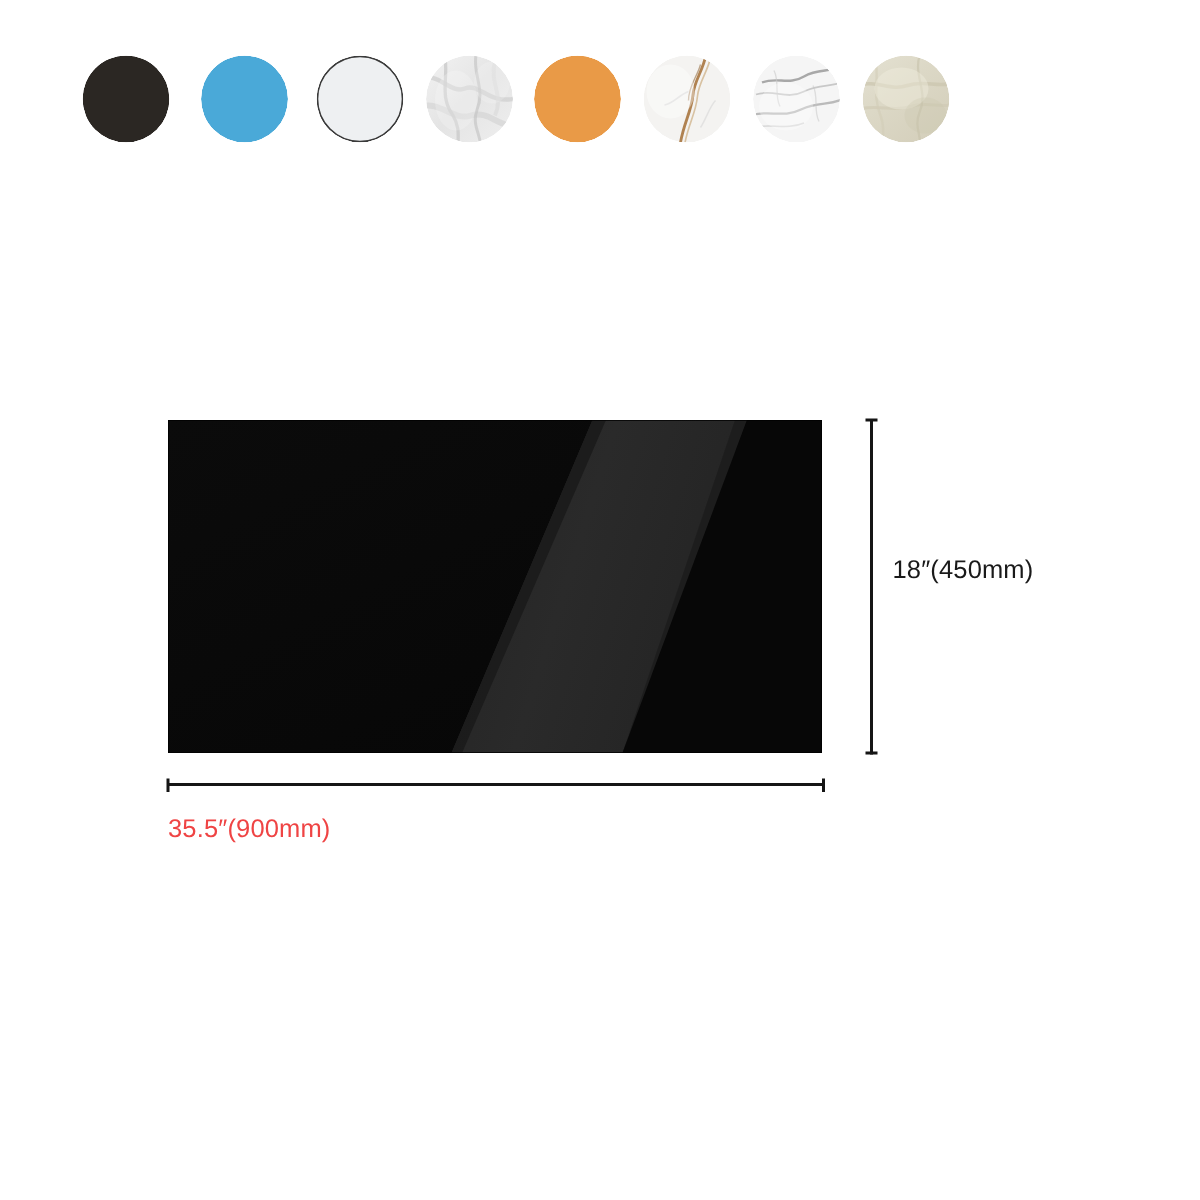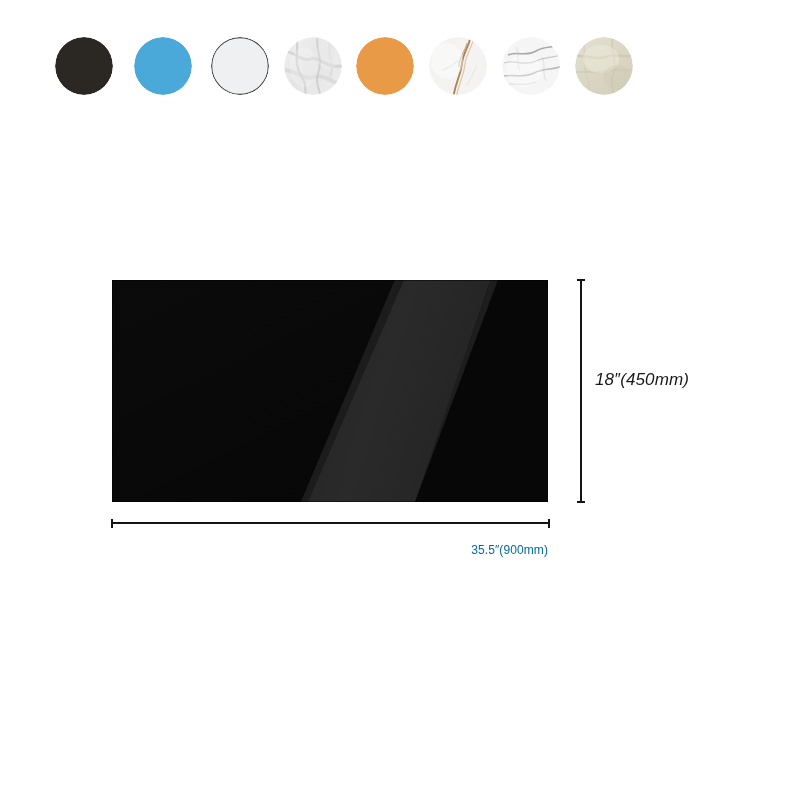--- a/index.html
+++ b/index.html
@@ -91,21 +91,20 @@
   .dim-line-v .v-cap-bot { top: 222px; }
 
   .dim-label-v {
     position: absolute;
     left: 595px;
     top: 370px;
     font-size: 17px;
     letter-spacing: 0.1px;
     color: #1a1a1a;
     white-space: nowrap;
-    font-style: italic;
   }
 
   .dim-line-h {
     position: absolute;
     left: 111px;
     top: 519px;
     width: 439px;
     height: 9px;
   }
   .dim-line-h .h-shaft {
@@ -124,24 +123,24 @@
     background: #151515;
   }
   .dim-line-h .h-cap-left  { left: 0px; }
   .dim-line-h .h-cap-right { left: 437px; }
 
   .dim-label-h {
     position: absolute;
     left: 112px;
     top: 543px;
     width: 436px;
-    text-align: right;
-    font-size: 12px;
+    text-align: left;
+    font-size: 17px;
     letter-spacing: 0.1px;
-    color: #0369a1;
+    color: #ef4444;
     white-space: nowrap;
   }
 </style>
 </head>
 <body>
 
 <div id="swatch-row">
 
   <div class="swatch" style="left:55px;">
     <div class="sw-inner">

